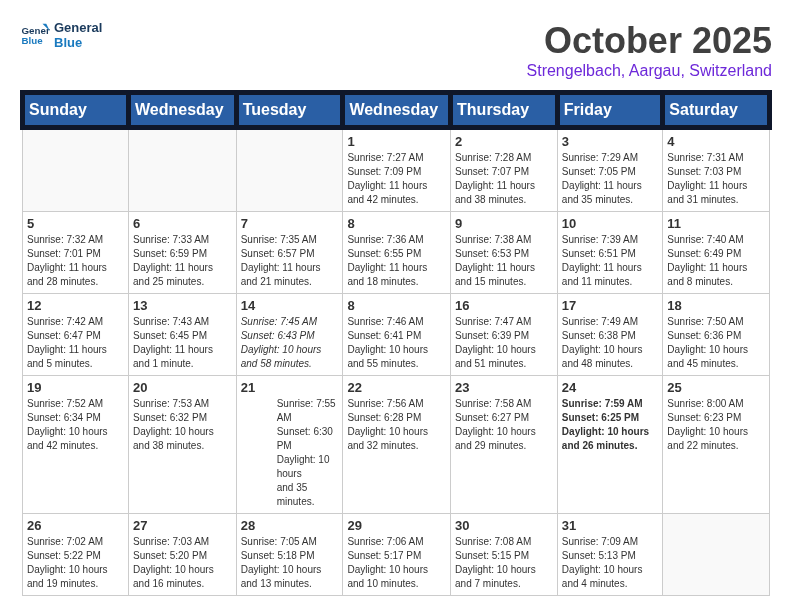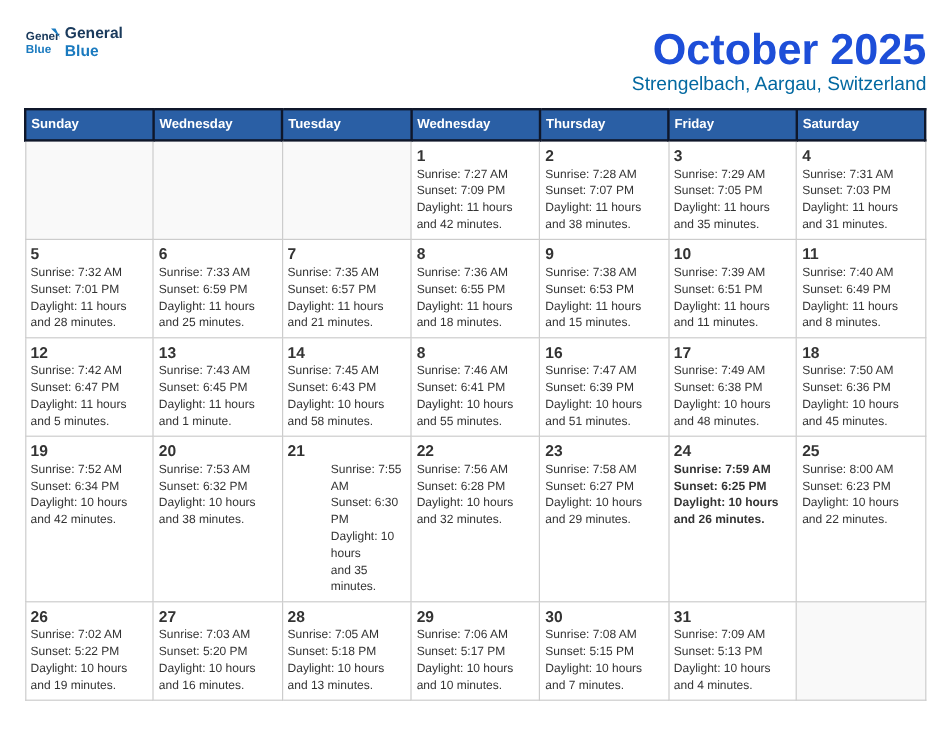--- a/index.html
+++ b/index.html
@@ -24,38 +24,38 @@
       width: 30px;
       height: 30px;
       margin-right: 4px;
     }
     .title-section {
       text-align: right;
     }
     .month-title {
       font-size: 36px;
       font-weight: bold;
-      color: #1d4ed8;
+      color: #404040;
     }
     .location-title {
       font-size: 16px;
-      color: #0369a1;
+      color: #6d28d9;
     }
     .calendar {
       width: 100%;
       border-collapse: collapse;
       font-size: 11px;
     }
     .calendar thead th {
       background-color: #2a5fa5;
       color: #fff;
       padding: 6px 4px;
       text-align: left;
-      font-size: 11px;
-      border: 2px solid #0f172a;
+      font-size: 16px;
+      border: 5px solid #0f172a;
     }
     .calendar tbody td {
       border: 1px solid #ccc;
       vertical-align: top;
       padding: 4px;
       width: 108px;
       min-height: 80px;
       color: #333;
     }
     .day-number {
@@ -200,21 +200,21 @@
         </td>
         <td>
           <div class="day-number">13</div>
           <div class="day-info" style="white-space: pre-line;">Sunrise: 7:43 AM
 Sunset: 6:45 PM
 Daylight: 11 hours
 and 1 minute.</div>
         </td>
         <td>
           <div class="day-number">14</div>
-          <div class="day-info" style="white-space: pre-line;">Sunrise: 7:45 AM
+          <div class="day-info" style="white-space: pre-line; font-style: italic;">Sunrise: 7:45 AM
 Sunset: 6:43 PM
 Daylight: 10 hours
 and 58 minutes.</div>
         </td>
         <td>
           <div class="day-number">8</div>
           <div class="day-info" style="white-space: pre-line;">Sunrise: 7:46 AM
 Sunset: 6:41 PM
 Daylight: 10 hours
 and 55 minutes.</div>

